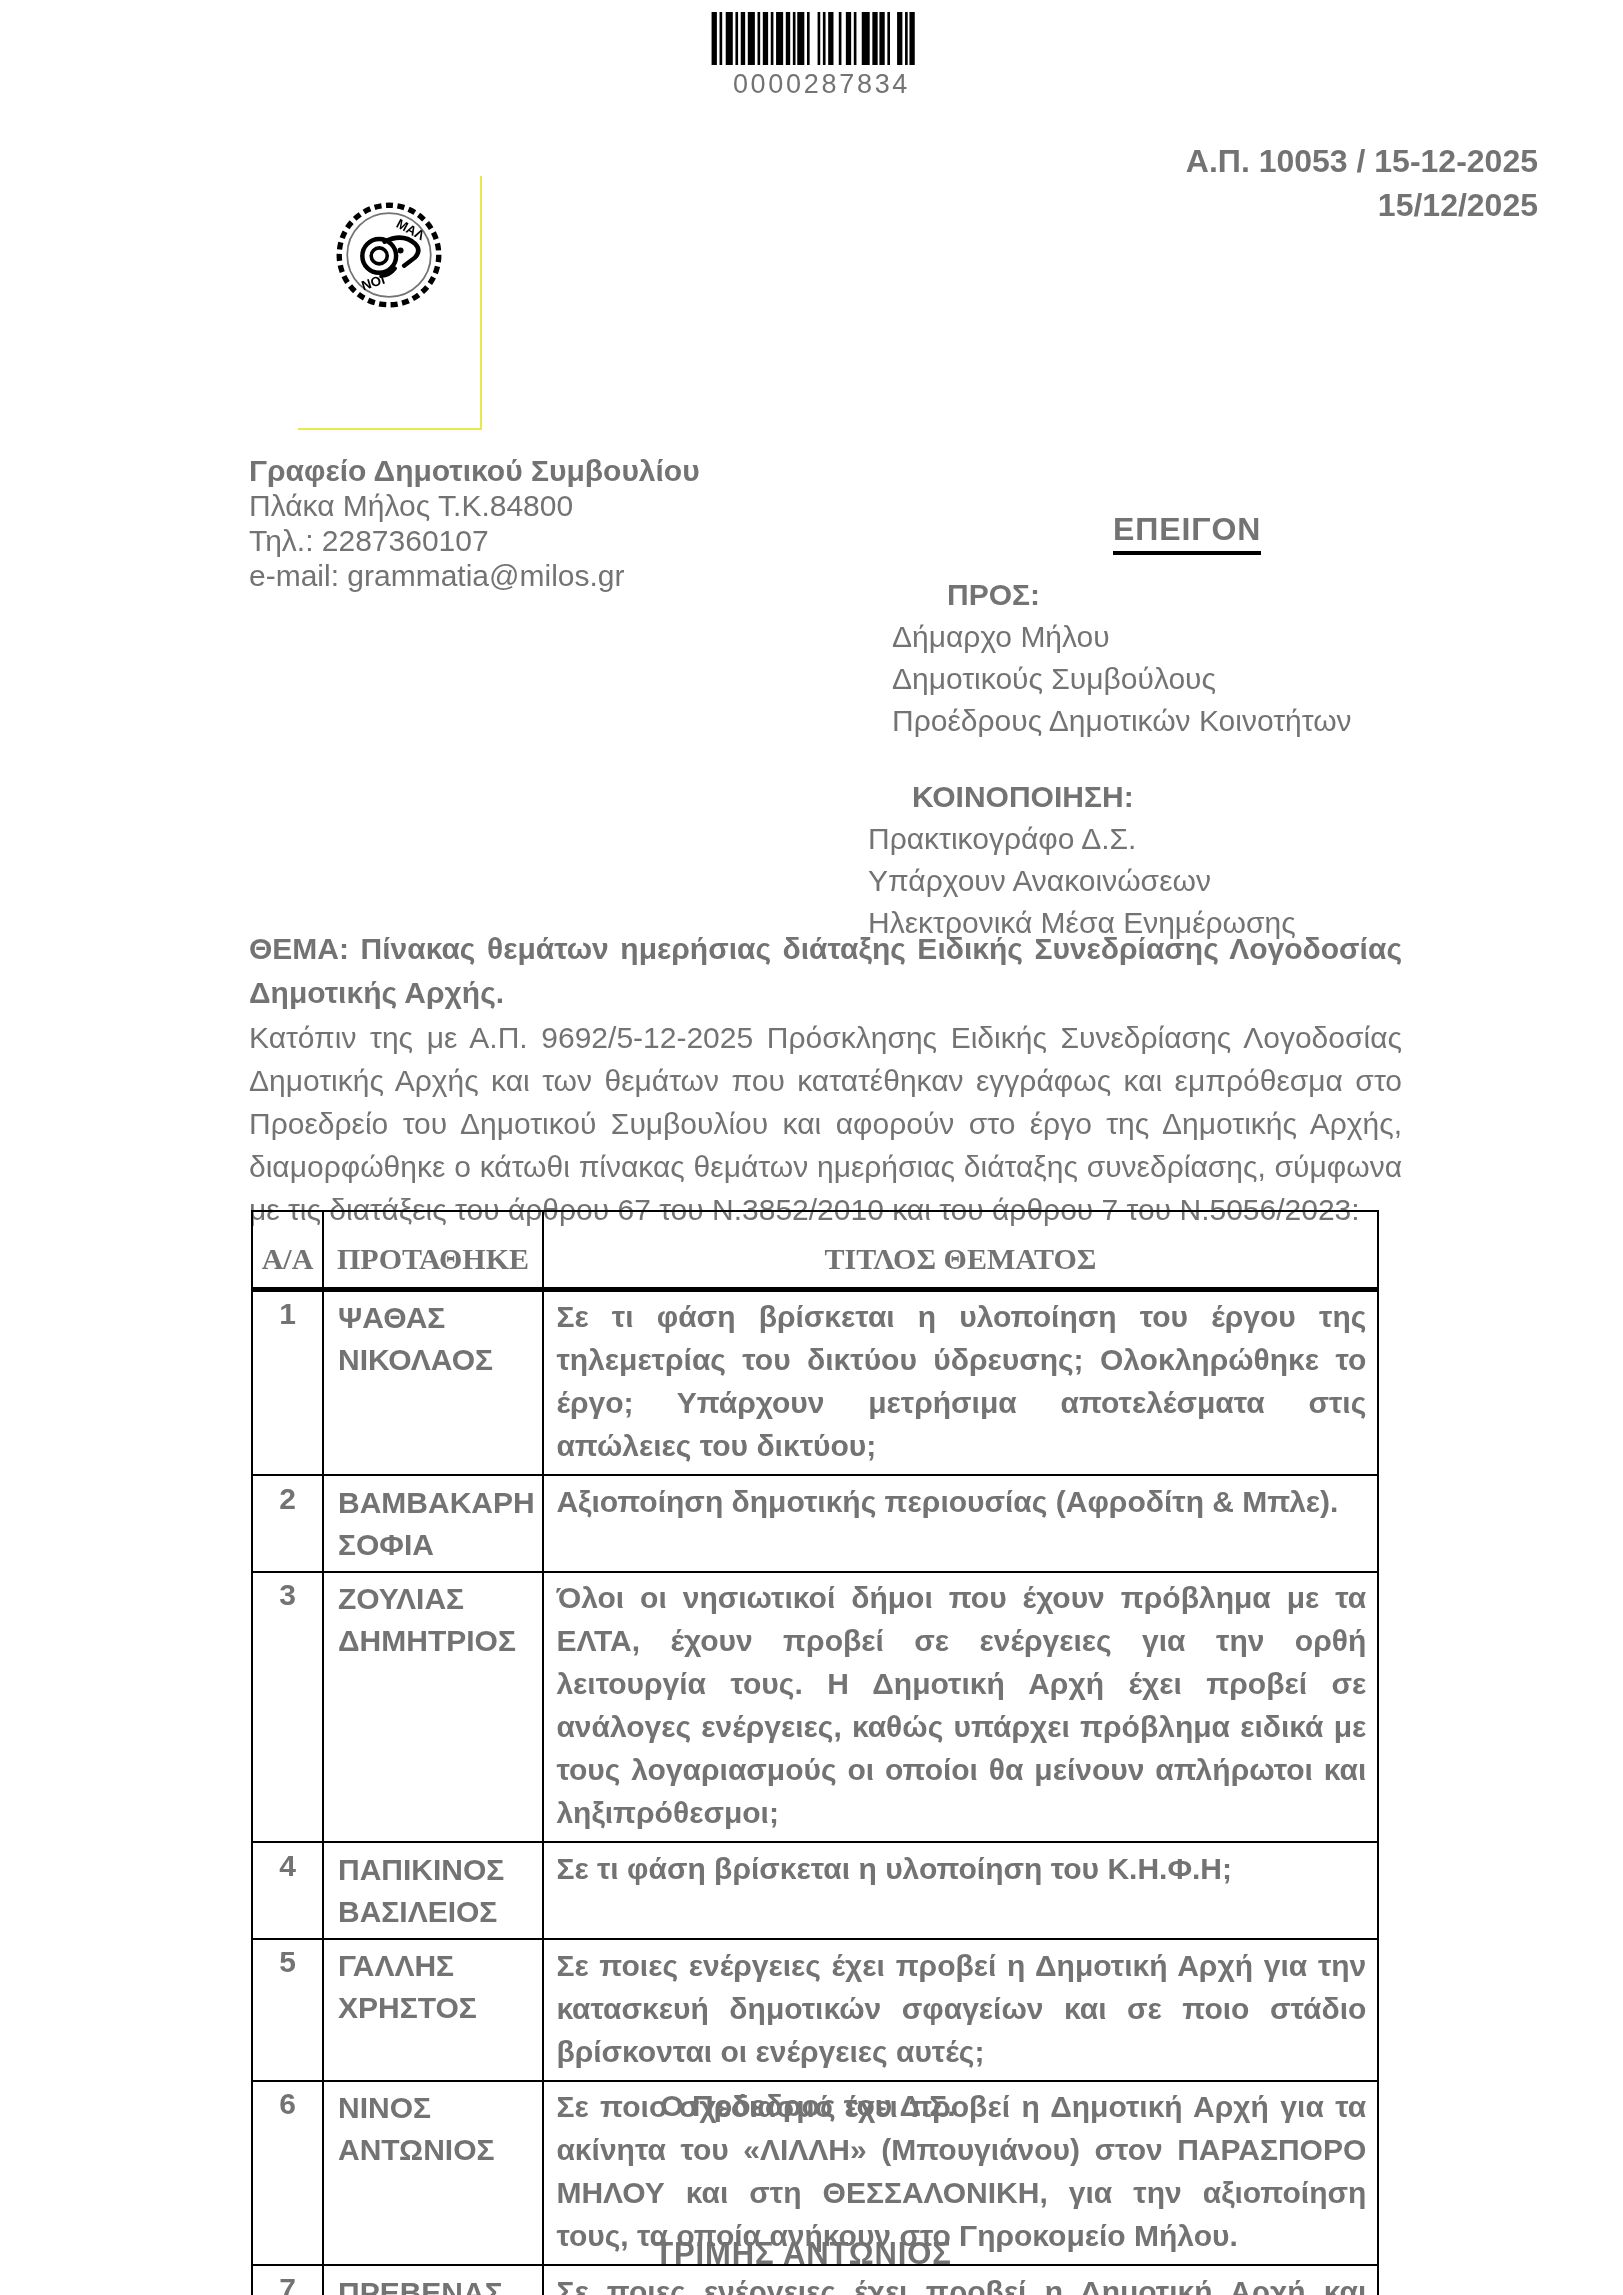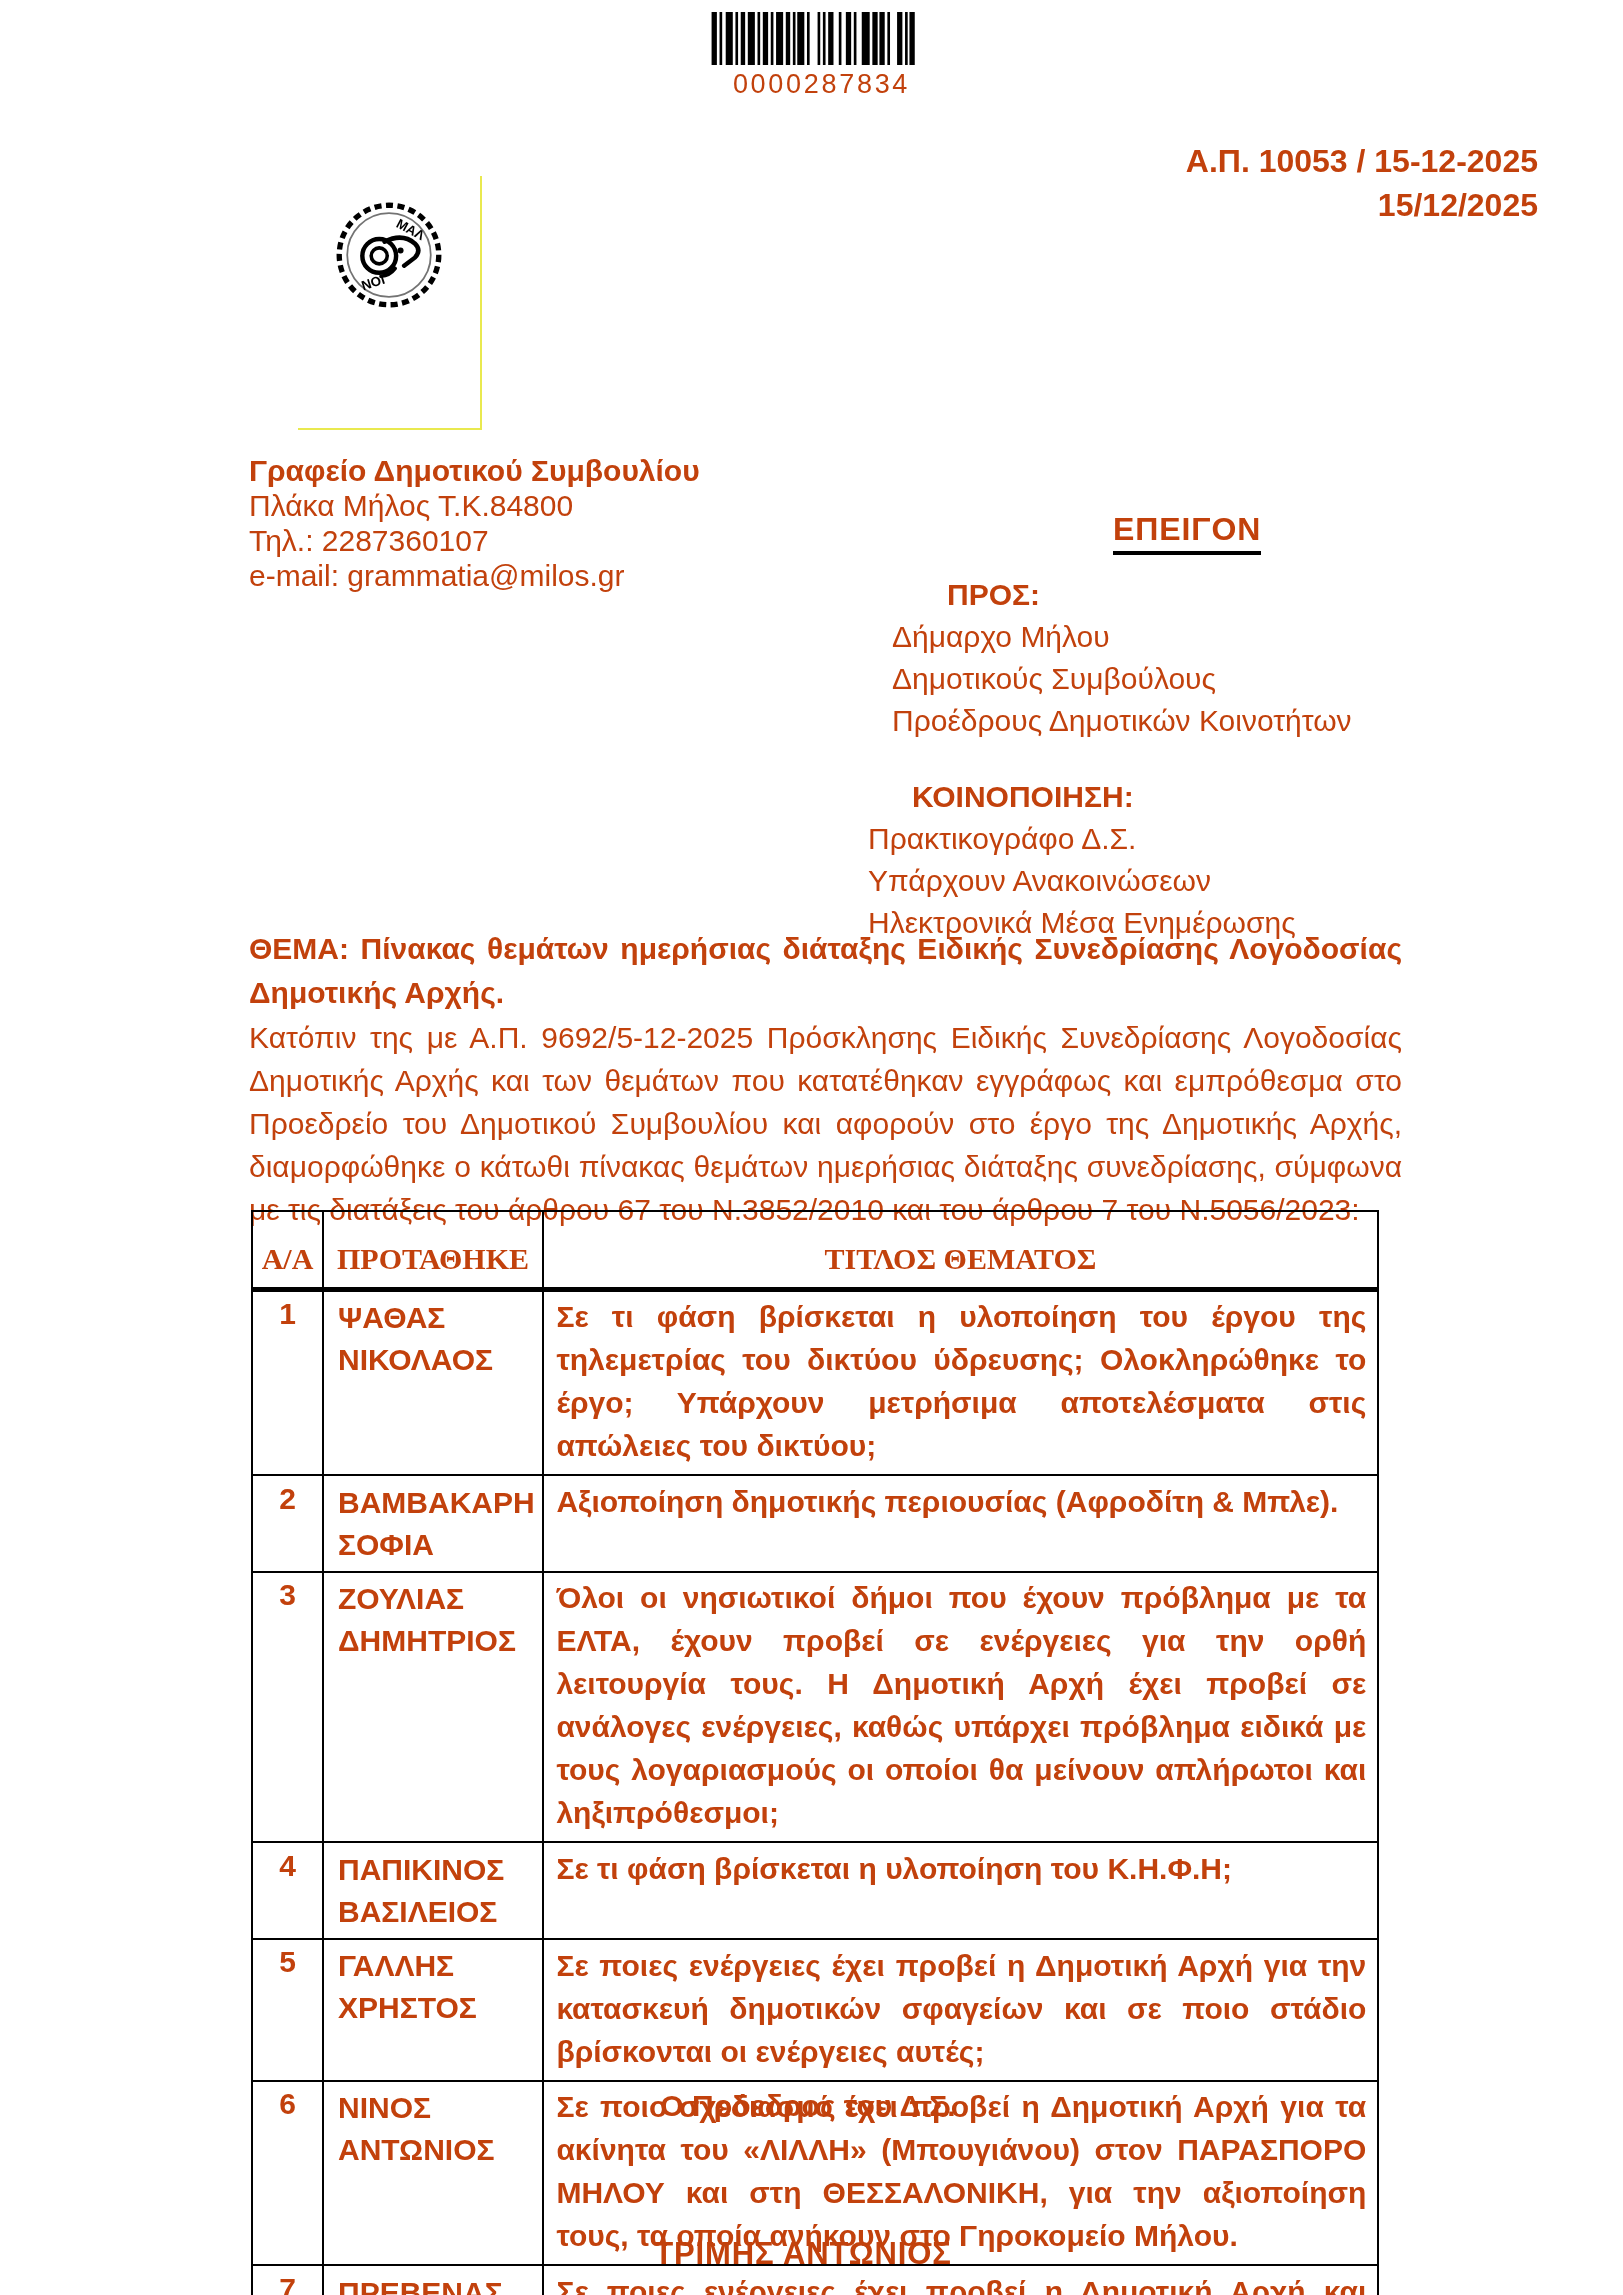--- a/index.html
+++ b/index.html
@@ -1,18 +1,18 @@
 <!DOCTYPE html>
 <html style="font-size:14px"><head>
 <meta charset="utf-8">
 <style>
   html,body { margin:0; padding:0; background:#ffffff; }
   .page {
     position:relative; width:1623px; height:2295px; background:#ffffff;
-    color:#c2410c; font-family:"Liberation Sans", sans-serif; overflow:hidden;
+    color:#737373; font-family:"Liberation Sans", sans-serif; overflow:hidden;
   }
 
   
   .barcode-wrap { position:absolute; top:12.4px; left:708px; width:227px; text-align:center; }
   .barcode-num  { font-size:27px; letter-spacing:2.7px; margin-top:0.9px; }
 
   
   .protocol { position:absolute; top:133px; right:85px; text-align:right;
               font-weight:bold; font-size:32px; line-height:44px;margin-top:6px; }
 

